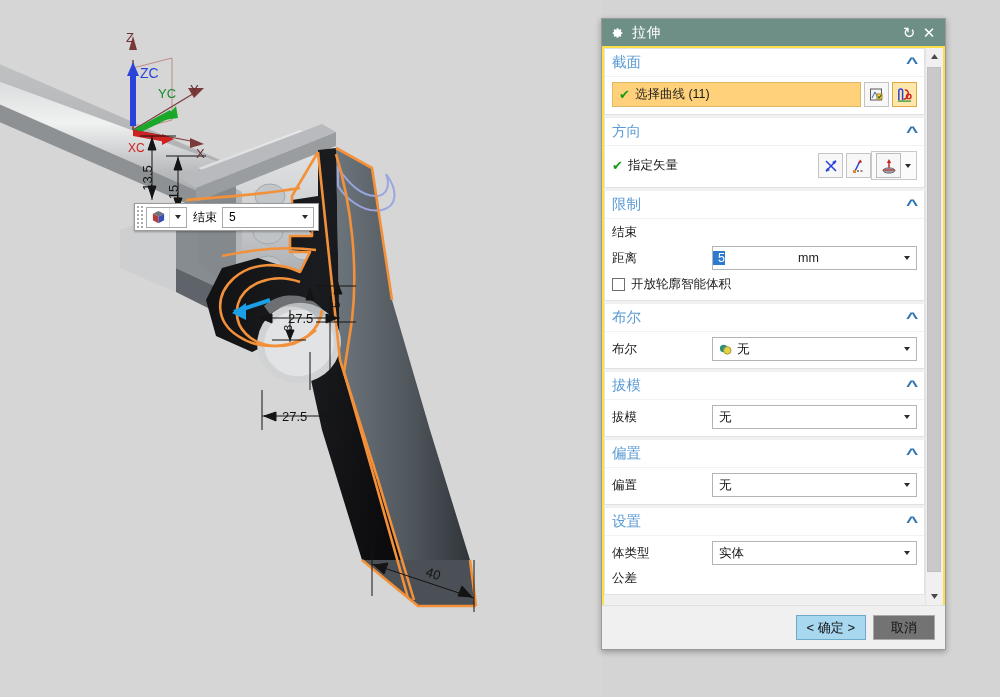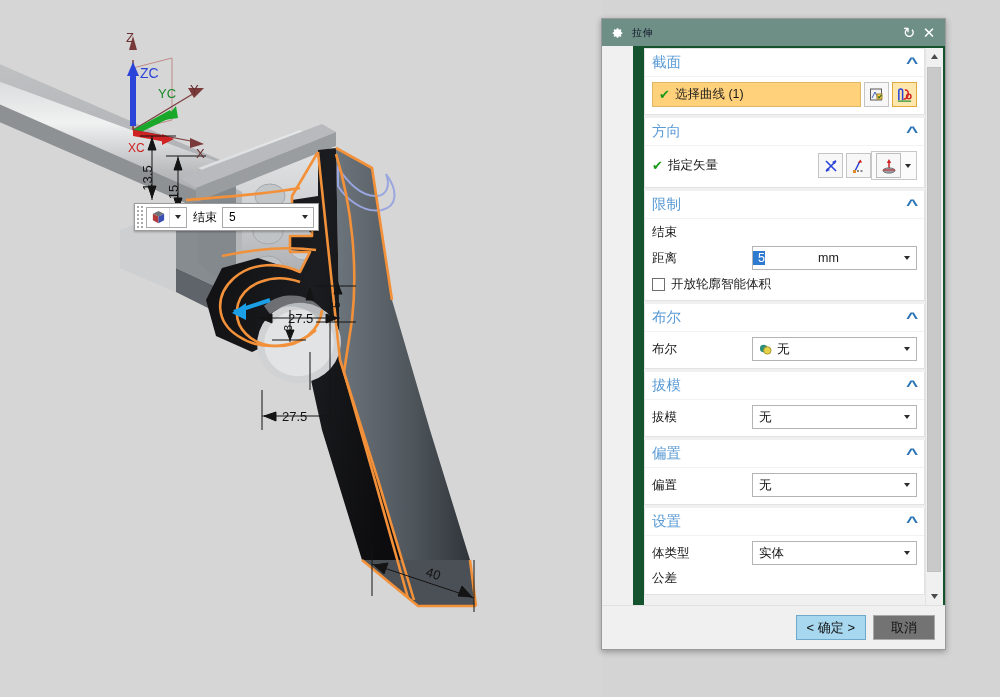--- a/index.html
+++ b/index.html
@@ -93,38 +93,37 @@
   }
   #titlebar {
     height: 27px; flex: 0 0 27px;
     background: #6e8f85;
     display: flex; align-items: center;
     padding: 0 6px 0 8px;
     box-sizing: border-box;
   }
   #titlebar .t-gear { margin-right: 8px; display:flex; }
   #titlebar .t-title {
-    color: #0f172a; font-size: 10px; flex: 1 1 auto;
+    color: #ffffff; font-size: 14px; flex: 1 1 auto;
     letter-spacing: .5px;
   }
   #titlebar .t-btn {
     width: 20px; height: 20px;
     display: flex; align-items: center; justify-content: center;
     color: #ffffff; font-size: 15px; line-height: 1;
     cursor: default;
   }
 
   #dlgbody {
     flex: 1 1 auto;
     display: flex;
     min-height: 0;
-    background: #14532d;
-    padding: 2px 2px 0 11px;
-    box-sizing: border-box;
-    margin-left: 31px;
+    background: #fde047;
+    padding: 2px 2px 0 2px;
+    box-sizing: border-box;
   }
   #sections {
     flex: 1 1 auto;
     overflow: hidden;
     background: #f0f0f0;
   }
   .section {
     background: #ffffff;
     border: 1px solid #e2e2e2;
     border-top: none;
@@ -501,21 +500,21 @@
 
         <div class="section">
           <div class="sec-head">
             <span class="sec-title">截面</span>
             <span class="chev">^</span>
           </div>
           <div class="sec-body">
             <div class="row">
               <div class="curve-bar">
                 <span class="check-green">✔</span>
-                <span>选择曲线 (1)</span>
+                <span>选择曲线 (11)</span>
               </div>
               <div class="icobtn plain">
                 <svg width="16" height="16" viewBox="0 0 16 16">
                   <rect x="1.5" y="2" width="11" height="11" fill="#f3f3f3" stroke="#5a5a5a"></rect>
                   <path d="M3 11 L6 5 L9 11" stroke="#3b5fb0" fill="none"></path>
                   <rect x="8" y="7" width="5" height="5" fill="#ffd34d" stroke="#a88724"></rect>
                   <path d="M9 9.5 l1.2 1.2 L12.5 8" stroke="#2c6b2c" fill="none" stroke-width="1.2"></path>
                 </svg>
               </div>
               <div class="icobtn sel">

